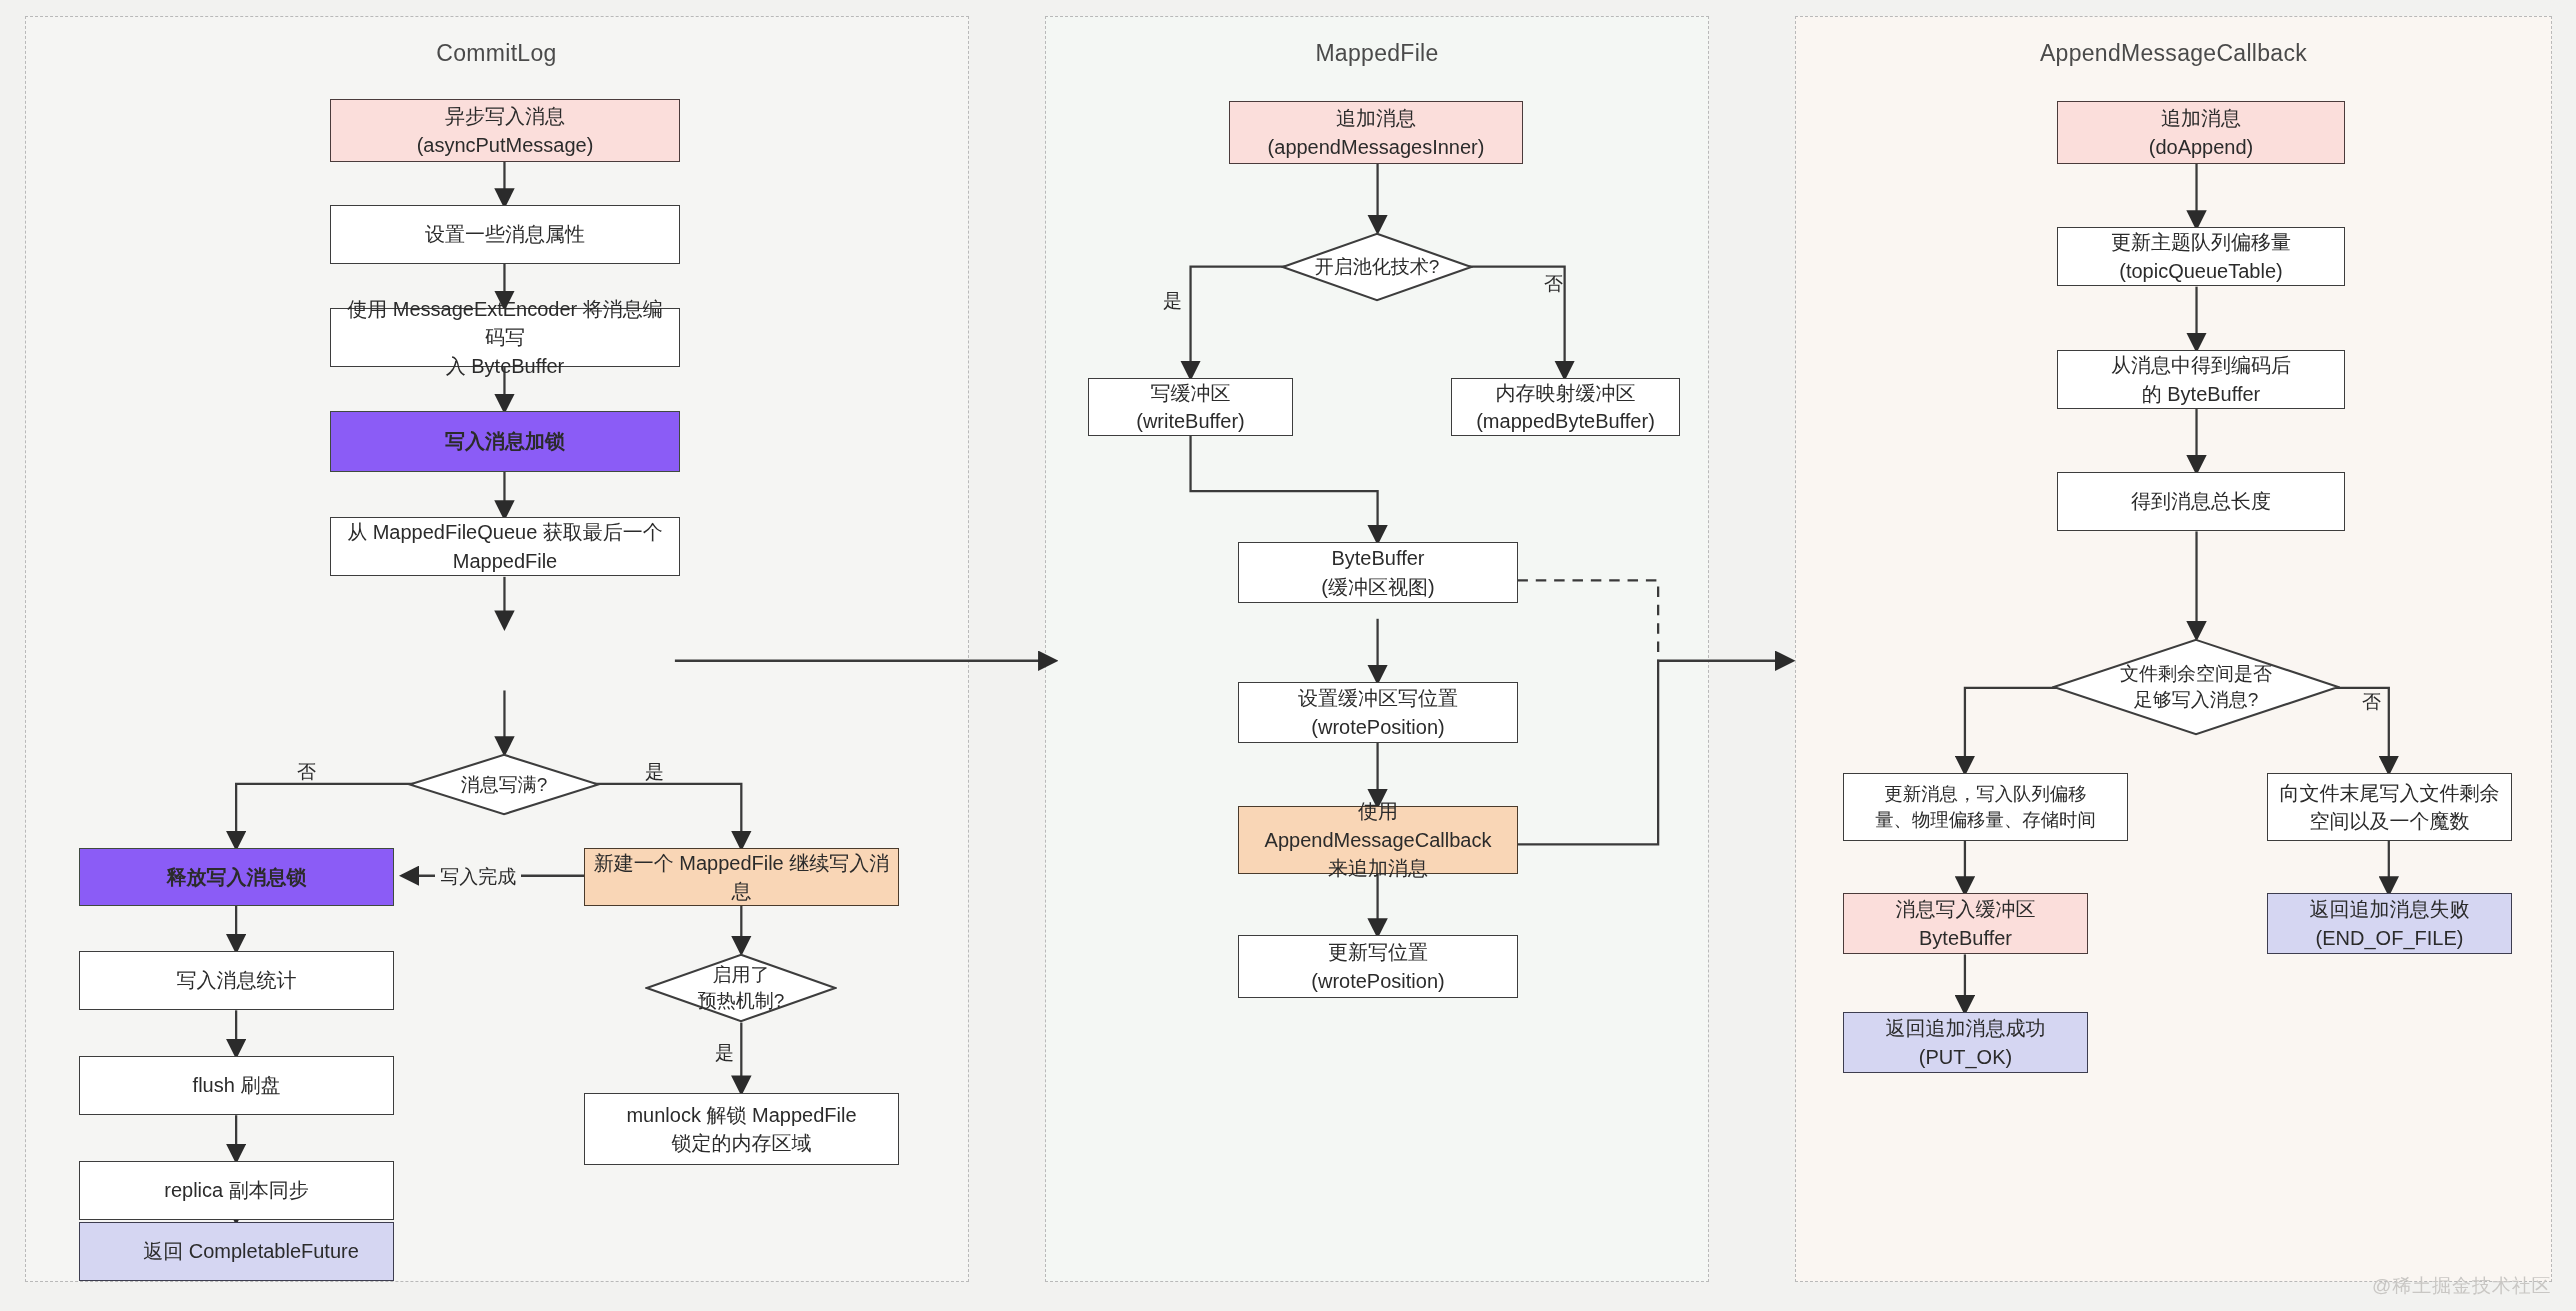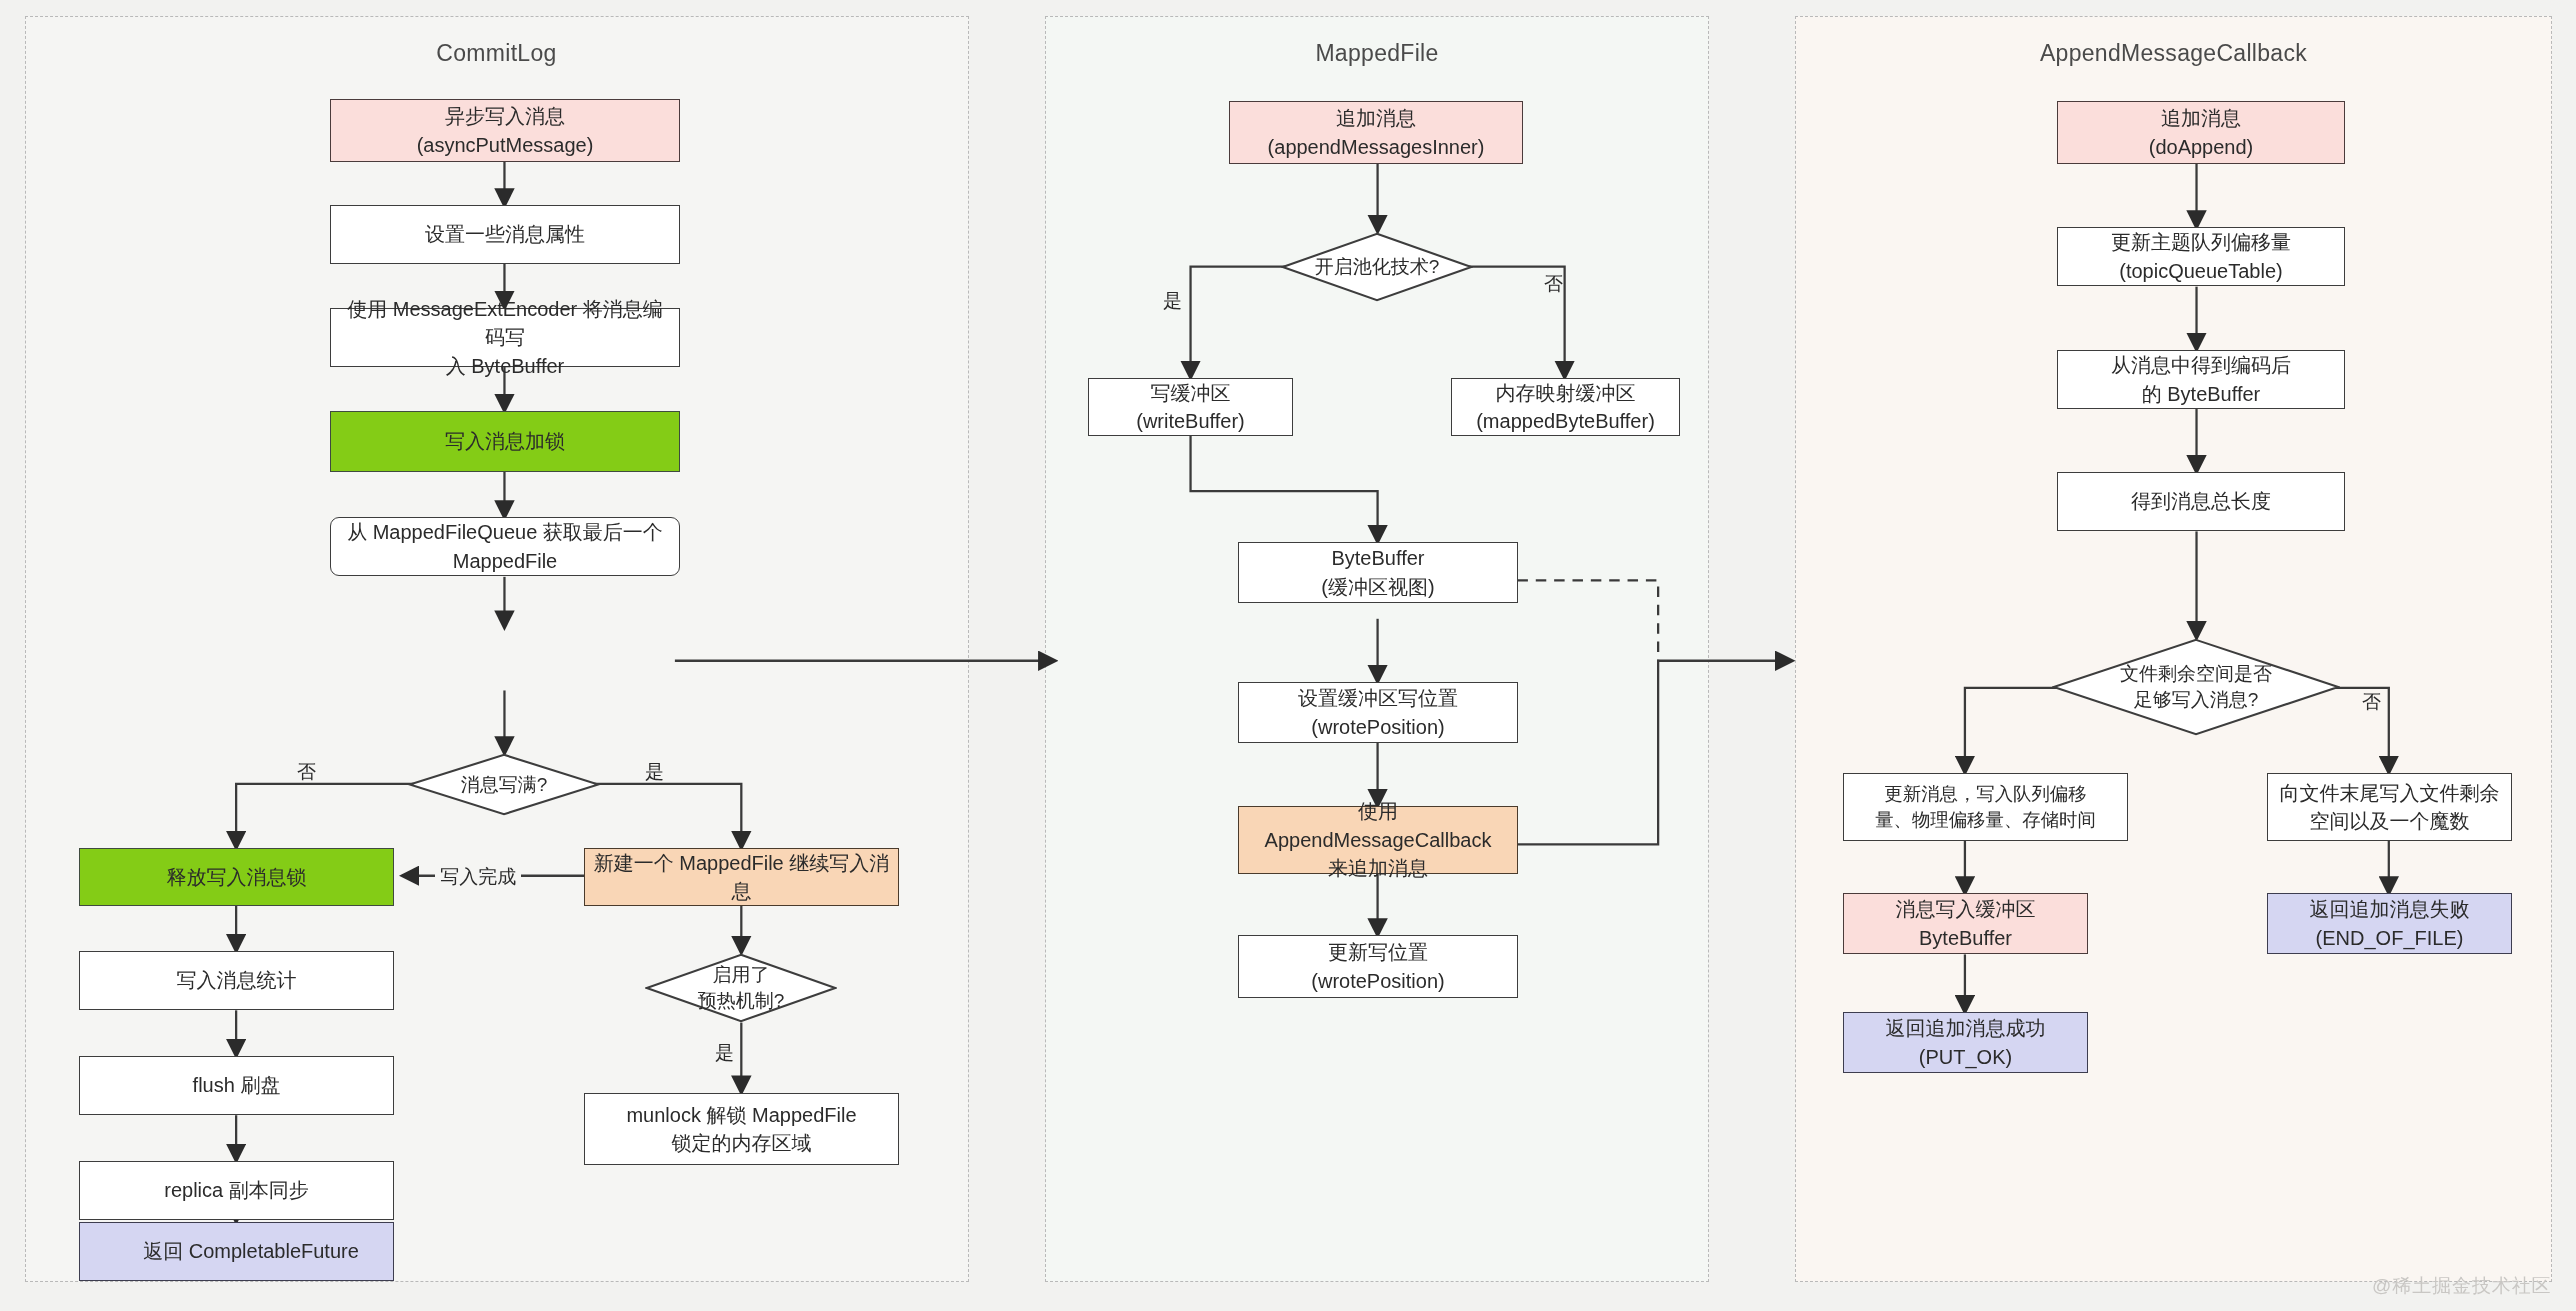--- a/index.html
+++ b/index.html
@@ -21,21 +21,21 @@
   .node{
     position:absolute;box-sizing:border-box;
     border:1.7px solid #3d3d3d;
     display:flex;align-items:center;justify-content:center;
     text-align:center;line-height:1.42;
     font-size:20px;color:#2b2b2b;
     padding:3.5px 7px;white-space:pre-line;
   }
   .n-white{background:#ffffff;}
   .n-pink {background:#fbdedb;border-color:#4a3b3b;}
-  .n-green{background:#84cc16;border-color:#3f4a3f;}
+  .n-green{background:#8b5cf6;border-color:#3f4a3f;font-weight:bold;}
   .n-orange{background:#f9d6b6;border-color:#4a3b2c;}
   .n-purple{background:#d5d6f2;border-color:#3d3d4f;}
 
   .diamond{position:absolute;}
   .diamond .dlabel{
     position:absolute;left:0;top:0;width:100%;height:100%;
     display:flex;align-items:center;justify-content:center;
     text-align:center;line-height:1.35;font-size:19px;color:#2b2b2b;
     white-space:pre-line;
   }
@@ -135,21 +135,21 @@
   <div class="node n-pink" style="left:330px;top:99px;width:350px;height:63px;">异步写入消息
 (asyncPutMessage)</div>
 
   <div class="node n-white" style="left:330px;top:205px;width:350px;height:59px;">设置一些消息属性</div>
 
   <div class="node n-white" style="left:330px;top:308px;width:350px;height:59px;">使用 MessageExtEncoder 将消息编码写
 入 ByteBuffer</div>
 
   <div class="node n-green" style="left:330px;top:411px;width:350px;height:61px;">写入消息加锁</div>
 
-  <div class="node n-white" style="left:330px;top:517px;width:350px;height:59px;border-radius:9px;">从 MappedFileQueue 获取最后一个
+  <div class="node n-white" style="left:330px;top:517px;width:350px;height:59px;">从 MappedFileQueue 获取最后一个
 MappedFile</div>
 
 
   <div class="diamond" style="left:408px;top:753px;width:192px;height:63px;">
     <svg width="192" height="63" style="position:absolute;left:0;top:0;" viewBox="0 0 220 72">
       <polygon points="110,2 218,36 110,70 2,36" fill="#ffffff" stroke="#3d3d3d" stroke-width="2.4"></polygon>
     </svg>
     <div class="dlabel">消息写满?</div>
   </div>
 

